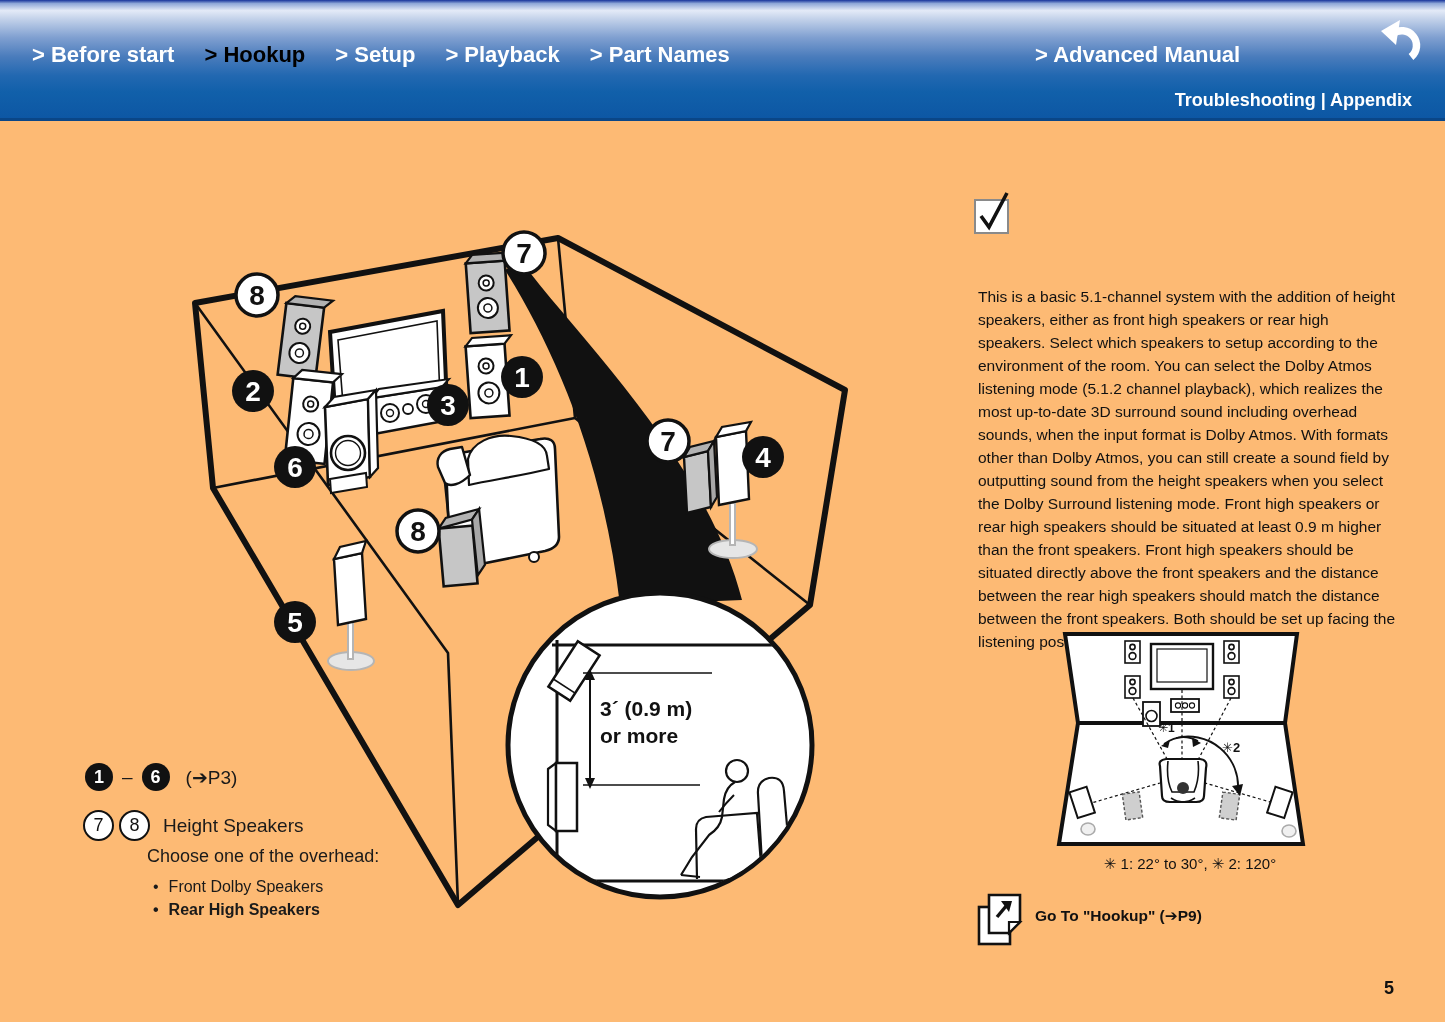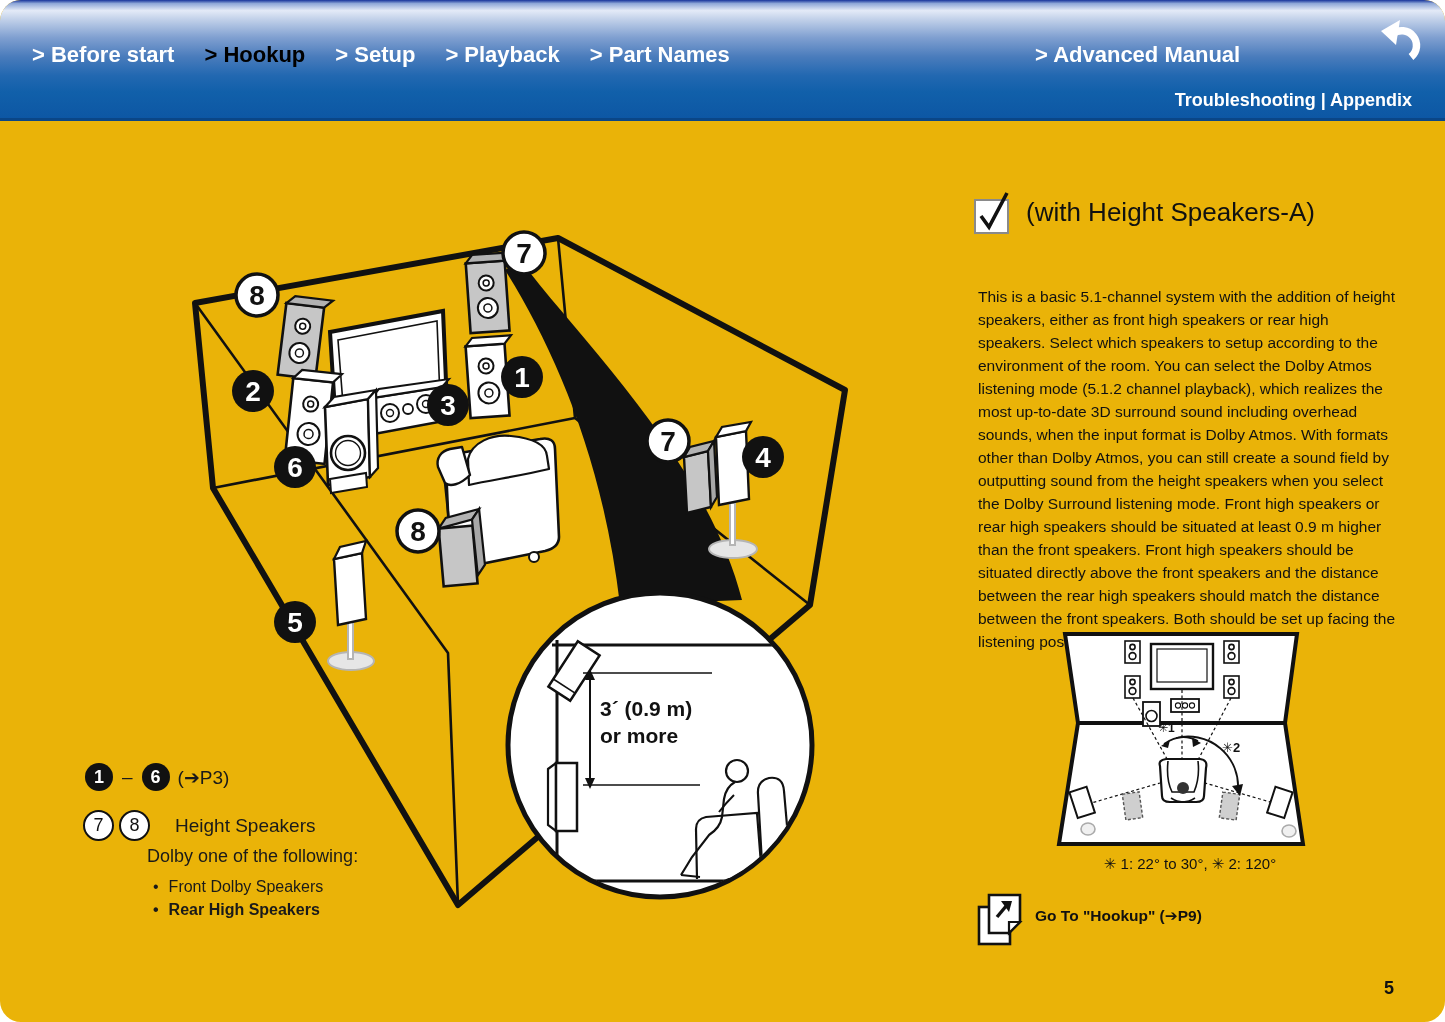--- a/index.html
+++ b/index.html
@@ -1,17 +1,17 @@
 <!DOCTYPE html>
 <html><head>
 <meta charset="utf-8">
 <style>
   html,body{margin:0;padding:0;background:#fff;}
-  .page{position:relative;width:1445px;height:1022px;background:#eab308;overflow:hidden;
-        font-family:"Liberation Sans","DejaVu Sans",sans-serif;color:#1a1a1a;border-radius:21px;}
+  .page{position:relative;width:1445px;height:1022px;background:#fdba74;overflow:hidden;
+        font-family:"Liberation Sans","DejaVu Sans",sans-serif;color:#1a1a1a;}
   
   .header{position:absolute;left:0;top:0;width:1445px;height:118px;
     background:linear-gradient(180deg,#16339b 0%,#8fa8d8 3%,#e3eaf7 9%,#c3d2ea 16%,
       #7f9fd0 32%,#4a7cbc 48%,#2268b1 64%,#1160aa 78%,#0d57a4 100%);
     border-bottom:3px solid #0a4687;}
   .nav{position:absolute;left:32px;top:42px;display:flex;gap:30px;white-space:nowrap;}
   .nav-item{font-size:22px;font-weight:bold;color:#ffffff;cursor:pointer;}
   .nav-item.active{color:#000000;}
   .adv{position:absolute;left:1035px;top:42px;font-size:22px;font-weight:bold;color:#ffffff;cursor:pointer;text-align:right;}
   .subnav{position:absolute;right:33px;top:90px;font-size:18px;font-weight:bold;color:#ffffff;}
@@ -27,23 +27,23 @@
   .goto-row{position:absolute;left:975px;top:891px;display:flex;align-items:flex-start;cursor:pointer;}
   .goto-label{margin-left:10px;margin-top:16px;font-size:15.5px;font-weight:bold;color:#111;}
   .page-num{position:absolute;left:1384px;top:978px;font-size:18px;font-weight:bold;color:#111;}
   
   .legend-row1{position:absolute;left:85px;top:763px;display:flex;align-items:center;font-size:19px;}
   .nbul{display:inline-flex;width:28px;height:28px;border-radius:50%;background:#111;color:#fff;
         font-weight:bold;font-size:18px;align-items:center;justify-content:center;}
   .nout{display:inline-flex;width:27px;height:27px;border-radius:50%;background:#fff;color:#111;
         border:2.5px solid #111;font-size:18px;align-items:center;justify-content:center;}
   .legend-dash{margin:0 9px;font-size:19px;}
-  .legend-ref{margin-left:8px;font-size:19px;}
+  .legend-ref{margin-left:16px;font-size:19px;}
   .legend-row2{position:absolute;left:83px;top:810px;display:flex;align-items:center;gap:5px;}
-  .legend-height{margin-left:20px;font-size:19px;}
+  .legend-height{margin-left:8px;font-size:19px;}
   .legend-choose{position:absolute;left:147px;top:846px;font-size:18px;}
   .legend-opt{position:absolute;left:153px;font-size:16px;}
   .legend-opt::before{content:"•";margin-right:10px;font-size:16px;}
   svg text{font-family:"Liberation Sans","DejaVu Sans",sans-serif;}
 </style>
 </head>
 <body>
 
 <div class="page">
 
@@ -252,30 +252,29 @@
     <span class="nbul">1</span>
     <span class="legend-dash">–</span>
     <span class="nbul">6</span>
     <span class="legend-ref">(➔P3)</span>
   </div>
   <div class="legend-row2">
     <span class="nout">7</span>
     <span class="nout">8</span>
     <span class="legend-height">Height Speakers</span>
   </div>
-  <div class="legend-choose">Dolby one of the following:</div>
+  <div class="legend-choose">Choose one of the overhead:</div>
   <div class="legend-opt" style="top:878px;">Front Dolby Speakers</div>
   <div class="legend-opt" style="top:901px;font-weight:bold;">Rear High Speakers</div>
 
   <svg class="checkbox" width="46" height="46" viewBox="0 0 46 46">
     <rect x="6" y="10" width="33" height="33" fill="#fff" stroke="#8a8a8a" stroke-width="2"></rect>
     <path d="M12,26 L20,37 L38,3" stroke="#111" stroke-width="3.6" fill="none"></path>
   </svg>
   <div class="title-block">
-    <div class="title-line">(with Height Speakers-A)</div>
   </div>
   <div class="body-text">This is a basic 5.1-channel system with the addition of height speakers, either as front high speakers or rear high speakers. Select which speakers to setup according to the environment of the room. You can select the Dolby Atmos listening mode (5.1.2 channel playback), which realizes the most up-to-date 3D surround sound including overhead sounds, when the input format is Dolby Atmos. With formats other than Dolby Atmos, you can still create a sound field by outputting sound from the height speakers when you select the Dolby Surround listening mode. Front high speakers or rear high speakers should be situated at least 0.9 m higher than the front speakers. Front high speakers should be situated directly above the front speakers and the distance between the rear high speakers should match the distance between the front speakers. Both should be set up facing the listening position.</div>
 
   <svg viewBox="0 0 300 228" style="position:absolute;left:1040px;top:628px;width:300px;height:228px">
     <polygon points="25,6 257,6 245,95 38,95" fill="#fff" stroke="#111" stroke-width="4"></polygon>
     <polygon points="38,95 245,95 263,216 19,216" fill="#fff" stroke="#111" stroke-width="4"></polygon>
     <line x1="38" y1="95" x2="245" y2="95" stroke="#111" stroke-width="1.4"></line>
 
     <rect x="111" y="16" width="62" height="45" fill="#fff" stroke="#111" stroke-width="2.4"></rect>
     <rect x="117" y="21" width="50" height="33" fill="#fff" stroke="#111" stroke-width="1.2"></rect>

